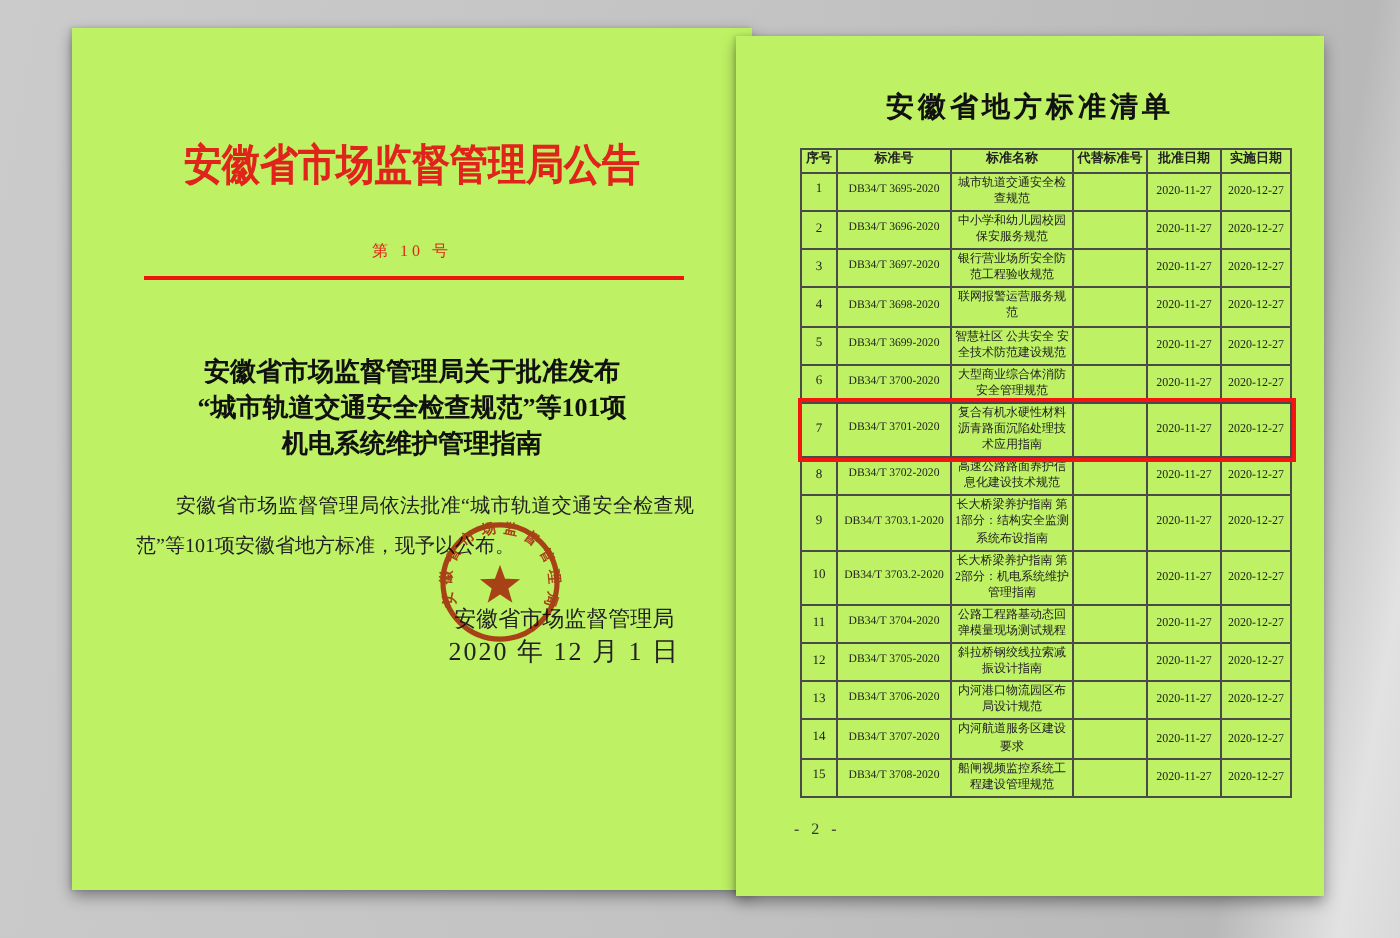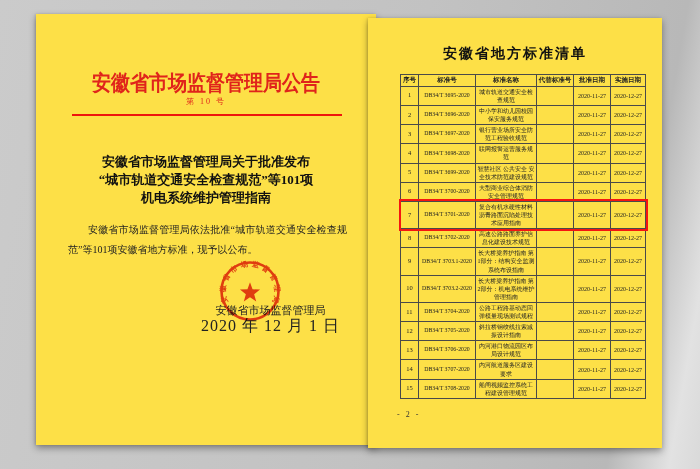--- a/index.html
+++ b/index.html
@@ -11,53 +11,53 @@
   *{margin:0;padding:0;box-sizing:border-box;}
   html,body{width:700px;height:469px;overflow:hidden;}
   body{
     font-family:"Liberation Serif","DejaVu Serif",serif;
     background:linear-gradient(100deg,#cbcbcb 0%,#c2c2c2 55%,#b8b8b8 88%,#e2e2e2 96%,#d9d9d9 100%);
     position:relative;
     color:#1d1d1d;
   }
   .page{
     position:absolute;
-    background:#fde047;
+    background:#bef264;
     box-shadow:0 3px 7px rgba(0,0,0,.38),-1px 0 2px rgba(0,0,0,.12);
   }
   .page-left{left:36px;top:14px;width:340px;height:431px;}
   .page-right{left:368px;top:18px;width:294px;height:430px;}
 
   
   .lp-title{
     margin-top:56px;text-align:center;
     font-family:"Liberation Sans","DejaVu Sans",sans-serif;
     font-weight:bold;font-size:19px;letter-spacing:0px;
     color:var(--title-red);
     transform:scaleY(1.12);
   }
   .issue-no{
-    text-align:center;
+    margin-top:24px;text-align:center;
     font-size:8px;letter-spacing:2px;color:var(--title-red);
   }
   .red-line{height:2px;background:var(--line-red);margin:7px 34px 0 36px;}
   .notice-title{
     margin-top:37px;text-align:center;font-weight:bold;
     font-size:13px;line-height:18px;color:#111;
   }
   .lp-body{
     margin:13px 29px 16px 32px;
     font-size:10px;line-height:20px;
     text-indent:2em;text-align:justify;color:#222;
   }
   .sig-block{
     position:absolute;right:36px;top:288px;
     text-align:center;font-size:11px;line-height:16px;color:#222;z-index:1;
   }
-  .sig-date{font-size:16px;letter-spacing:1px;}
+  .sig-date{font-size:13px;letter-spacing:1px;}
   .seal{
     position:absolute;left:183px;top:246px;width:62px;height:62px;
     z-index:2;opacity:.88;mix-blend-mode:multiply;
   }
 
   
   .rp-title{
     margin-top:27px;text-align:center;font-weight:bold;
     font-size:14px;letter-spacing:2px;color:#111;
   }

